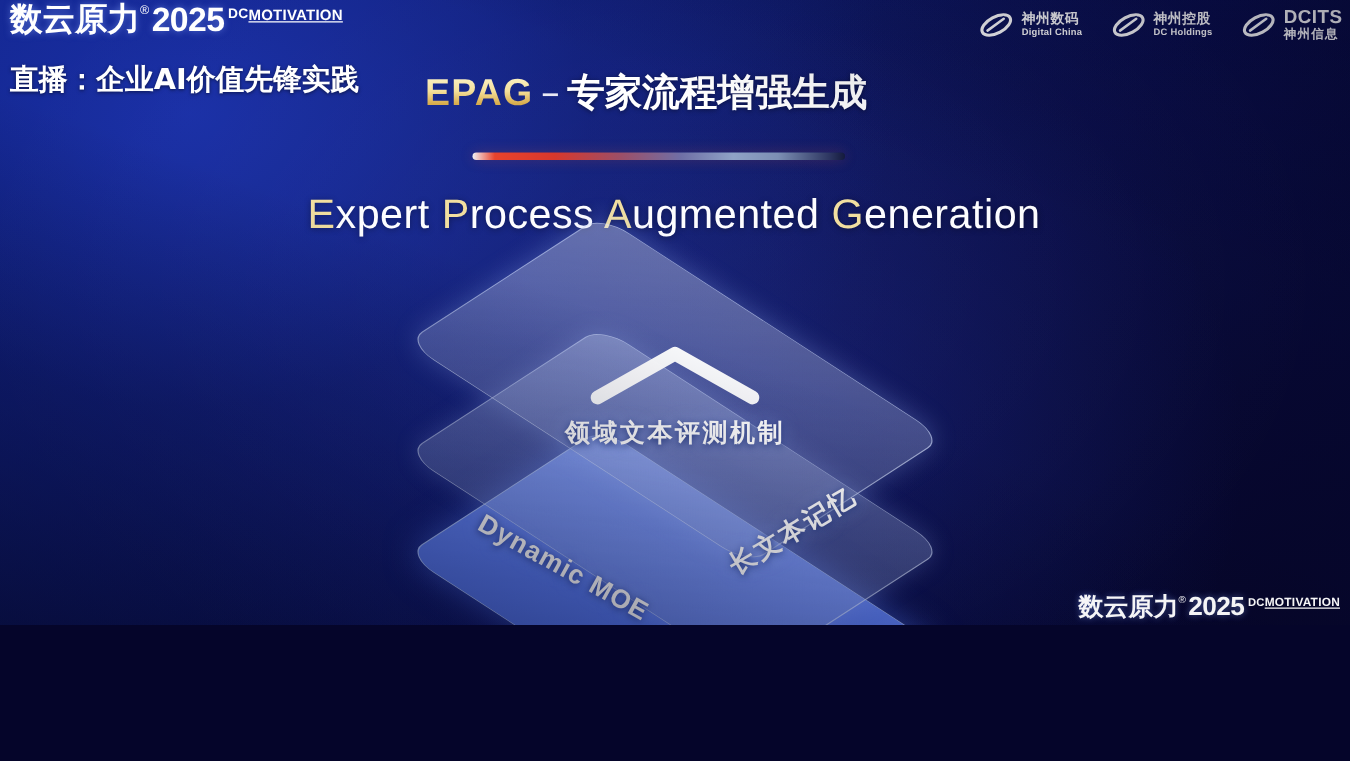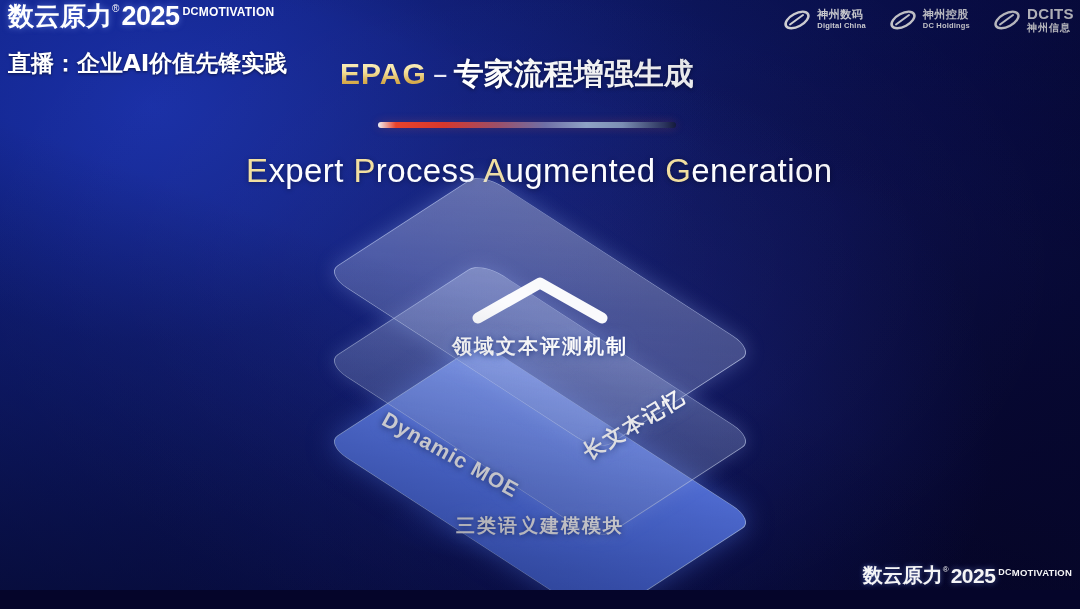--- a/index.html
+++ b/index.html
@@ -6,21 +6,21 @@
   * { margin:0; padding:0; box-sizing:border-box; }
   html, body {
     width:1080px; height:609px;
     overflow:hidden;
     background:#05052a;
     font-family:"Liberation Sans","DejaVu Sans",sans-serif;
   }
 
   #stage {
     position:relative;
-    width:1080px; height:590px;
+    width:1080px; height:500px;
     overflow:hidden;
     background:
       radial-gradient(ellipse 760px 560px at 14% 18%, rgba(26,48,168,0.95) 0%, rgba(17,32,130,0.55) 42%, rgba(9,14,74,0.0) 74%),
       radial-gradient(ellipse 620px 520px at 52% 72%, rgba(22,36,140,0.55) 0%, rgba(10,16,78,0.0) 70%),
       radial-gradient(ellipse 900px 700px at 95% 95%, rgba(6,6,42,0.95) 0%, rgba(8,10,56,0.35) 55%, rgba(8,10,56,0) 80%),
       linear-gradient(128deg, #132a93 0%, #112283 20%, #0c1766 45%, #0a0f52 66%, #070a3a 85%, #05062c 100%);
   }
 
   
   .vignette {
@@ -55,21 +55,21 @@
     letter-spacing:-0.5px; margin-left:1px;
     font-family:"Liberation Sans",sans-serif;
     text-shadow:0 0 6px rgba(140,170,255,0.5);
     text-align:center;
   }
   .brand-dc {
     display:flex; 
     margin-left:3px; margin-top:3px;
   }
   .brand-dc .l1 { font-size:11px; font-weight:bold; color:#ffffff; letter-spacing:0.2px; line-height:10px; }
-  .brand-dc .l2 { font-size:12px; font-weight:bold; color:#ffffff; letter-spacing:0.2px; line-height:13px; }
+  .brand-dc .l2 { font-size:12px; font-weight:bold; color:#ffffff; letter-spacing:0.2px; line-height:13px;text-decoration:underline; }
 
   .live-line {
     position:absolute; left:8px; top:48px;
     font-size:23px; font-weight:bold; color:#ffffff;
     white-space:nowrap;
     font-family:"DejaVu Sans","Liberation Sans",sans-serif;
     text-shadow:0 1px 3px rgba(0,0,0,0.55);
   }
 
   

